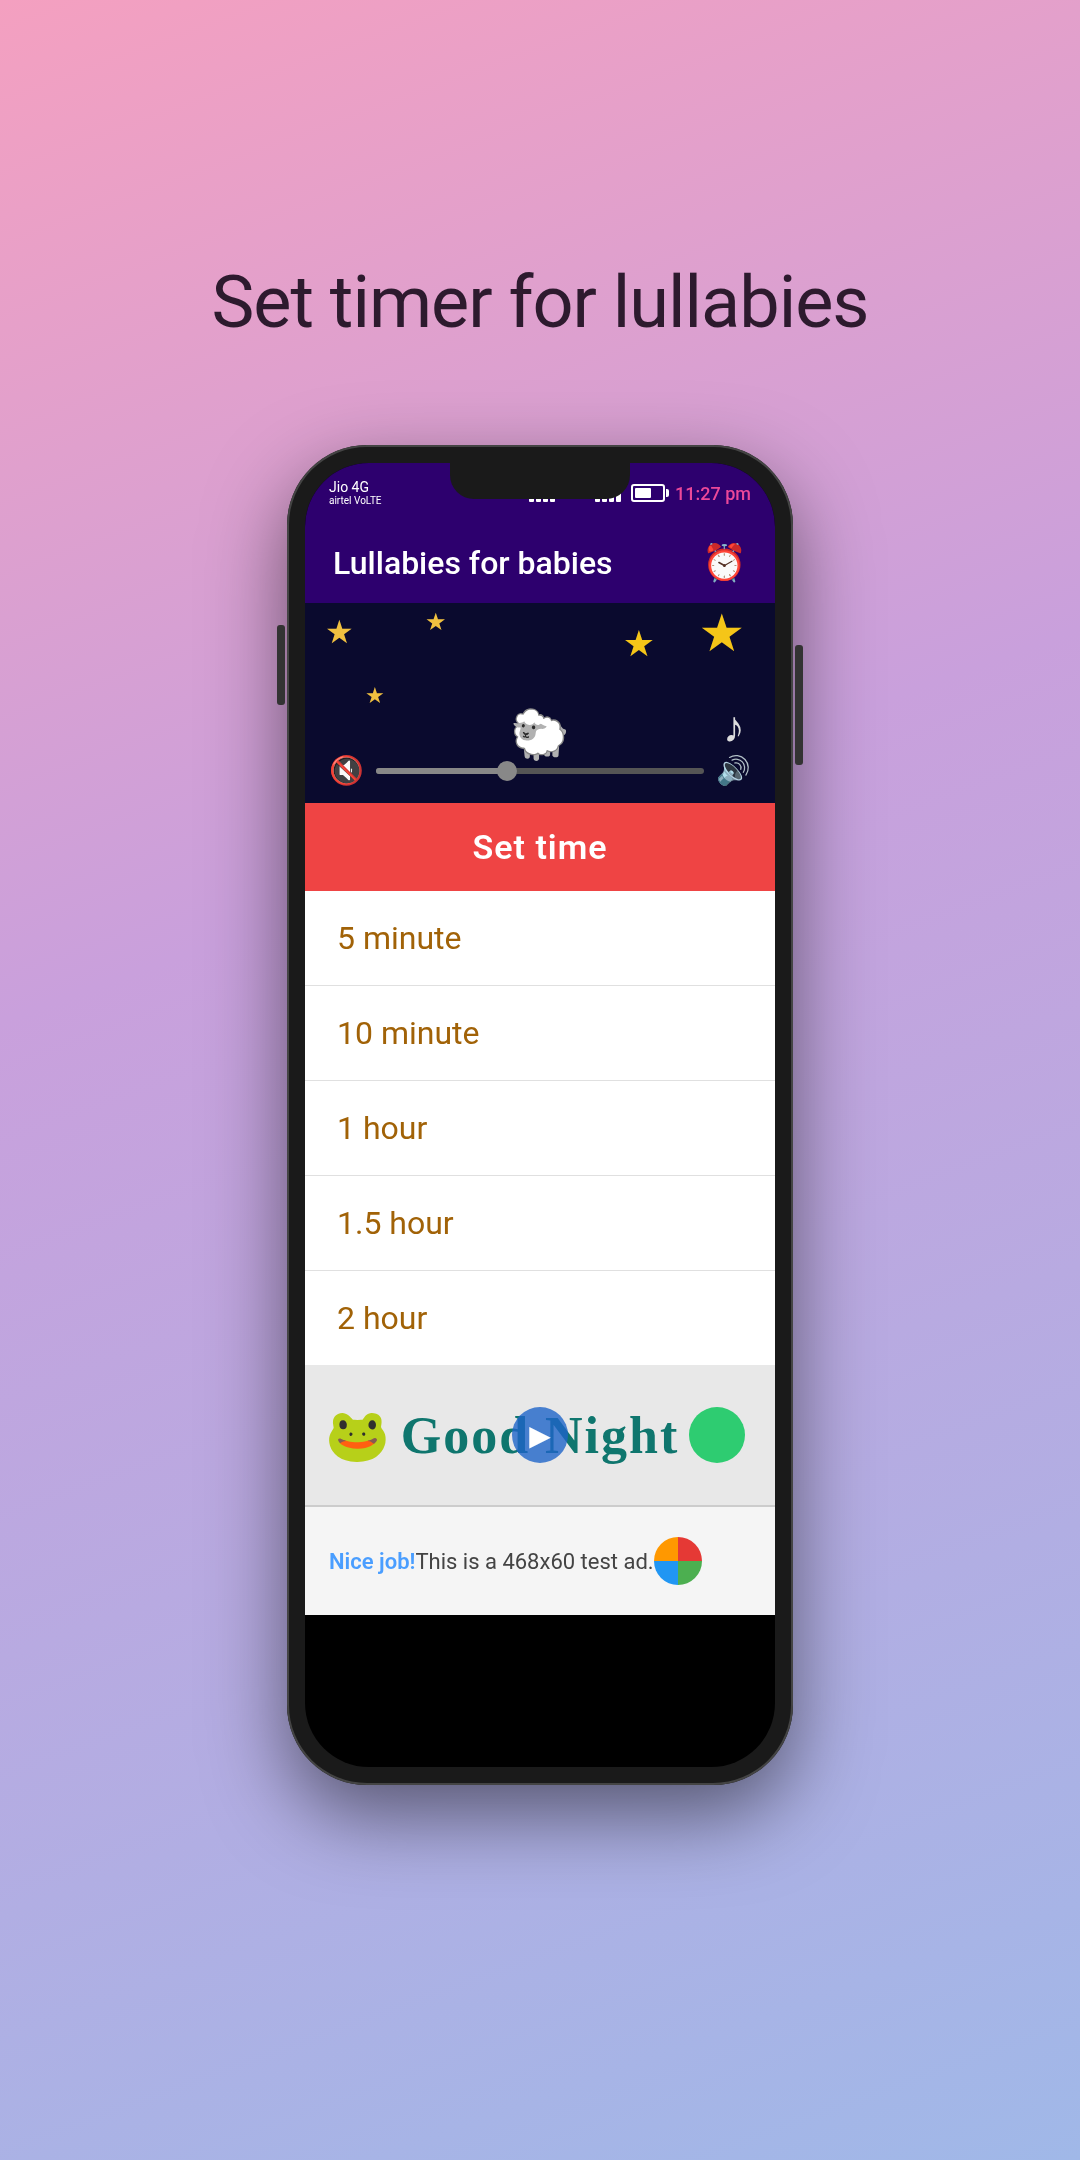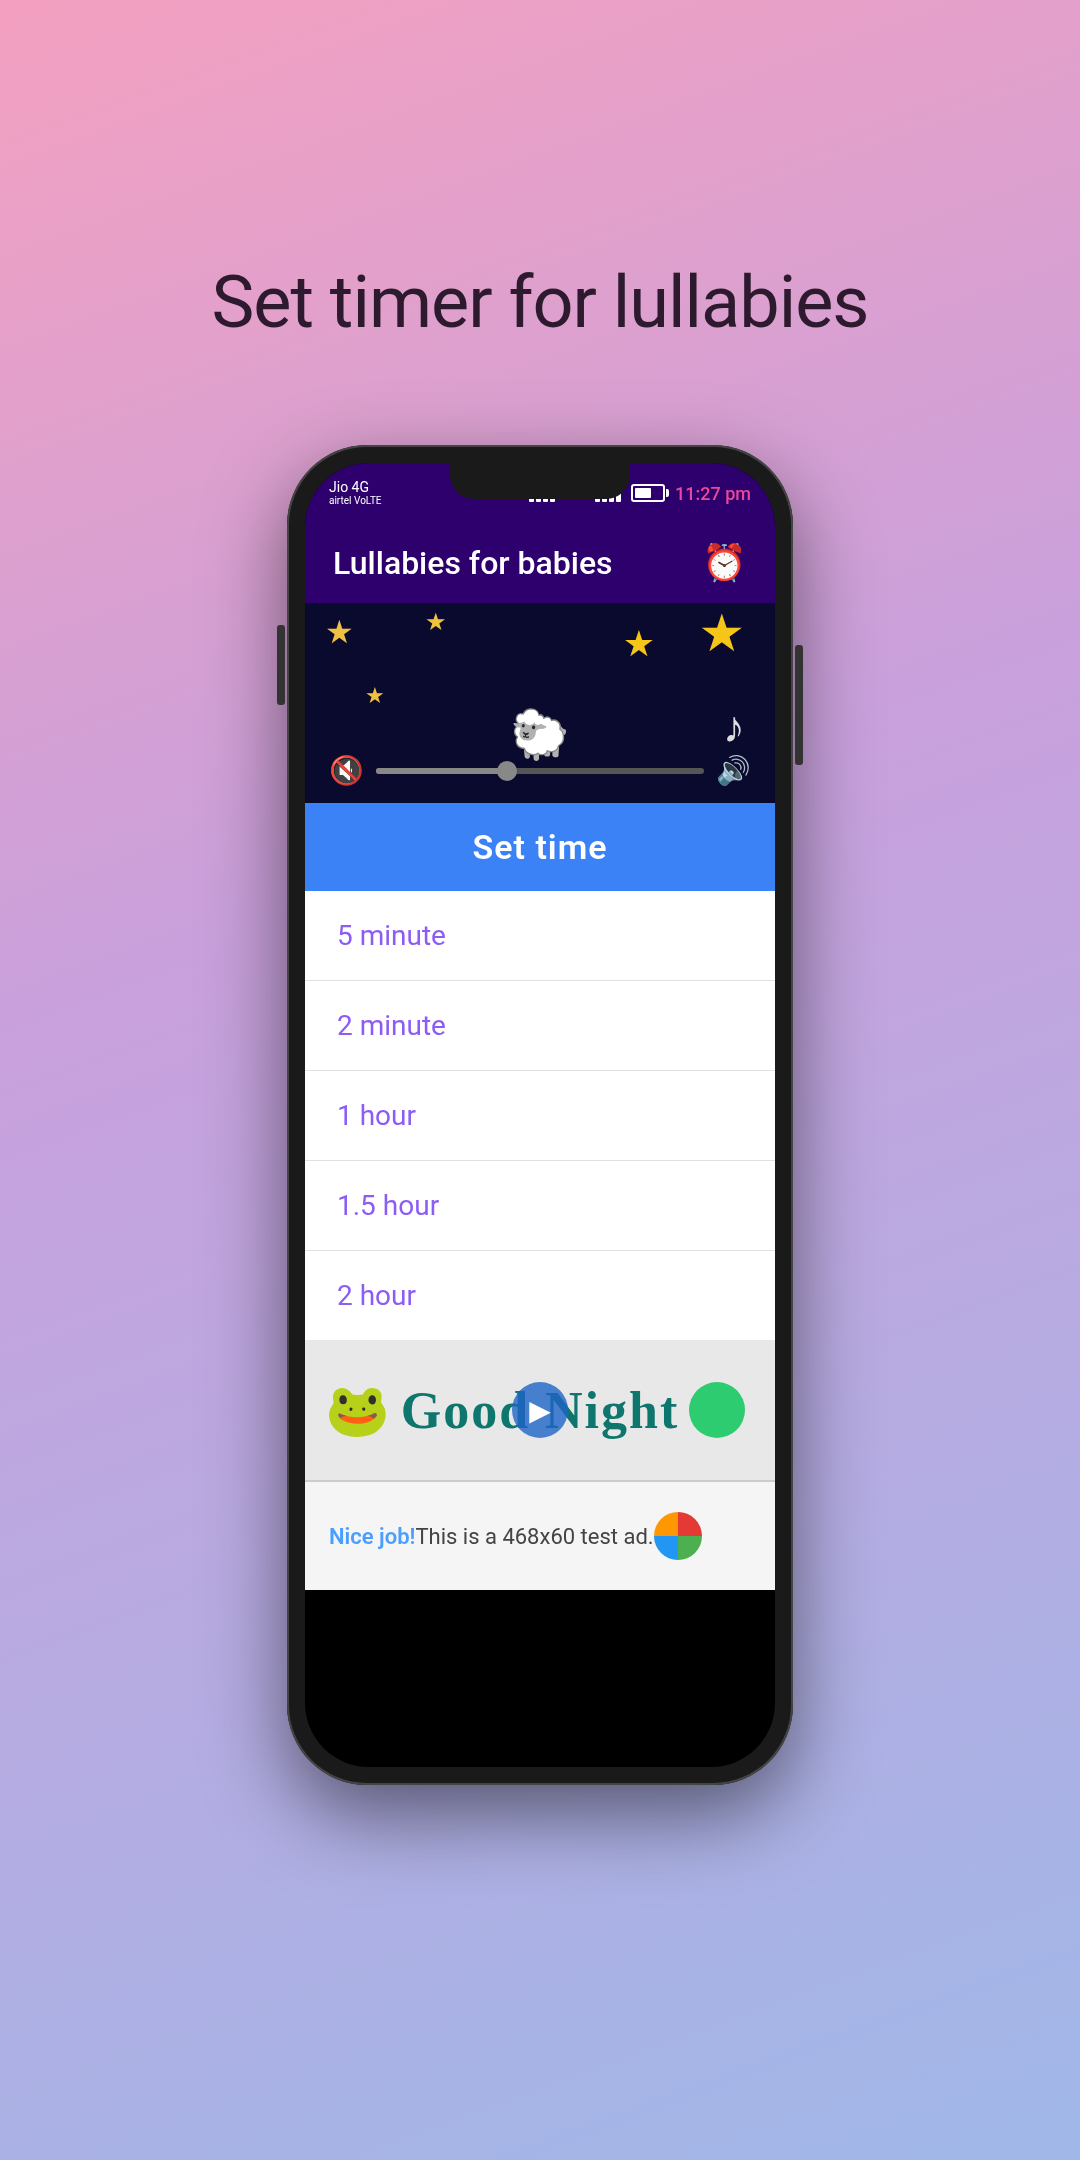--- a/index.html
+++ b/index.html
@@ -241,21 +241,21 @@
 
     
     .timer-modal {
       background: #fff;
       border-radius: 0;
       overflow: hidden;
       flex: 1;
     }
 
     .timer-header {
-      background: #3b82f6;
+      background: #ef4444;
       padding: 24px 32px;
       text-align: center;
     }
 
     .timer-header-text {
       color: #fff;
       font-size: 34px;
       font-weight: 600;
       letter-spacing: 1px;
     }
@@ -266,22 +266,22 @@
       cursor: pointer;
       display: flex;
       align-items: center;
     }
 
     .timer-option:last-child {
       border-bottom: none;
     }
 
     .timer-option-text {
-      font-size: 28px;
-      color: #8b5cf6;
+      font-size: 32px;
+      color: #a16207;
     }
 
     
     .ad-banner {
       background: #f5f5f5;
       border-top: 2px solid #ccc;
       padding: 16px 24px;
       display: flex;
       align-items: center;
       height: 110px;
@@ -447,21 +447,21 @@
 
       <div class="timer-modal">
         <div class="timer-header">
           <span class="timer-header-text">Set time</span>
         </div>
 
         <div class="timer-option">
           <span class="timer-option-text">5 minute</span>
         </div>
         <div class="timer-option">
-          <span class="timer-option-text">2 minute</span>
+          <span class="timer-option-text">10 minute</span>
         </div>
         <div class="timer-option">
           <span class="timer-option-text">1 hour</span>
         </div>
         <div class="timer-option">
           <span class="timer-option-text">1.5 hour</span>
         </div>
         <div class="timer-option">
           <span class="timer-option-text">2 hour</span>
         </div>

